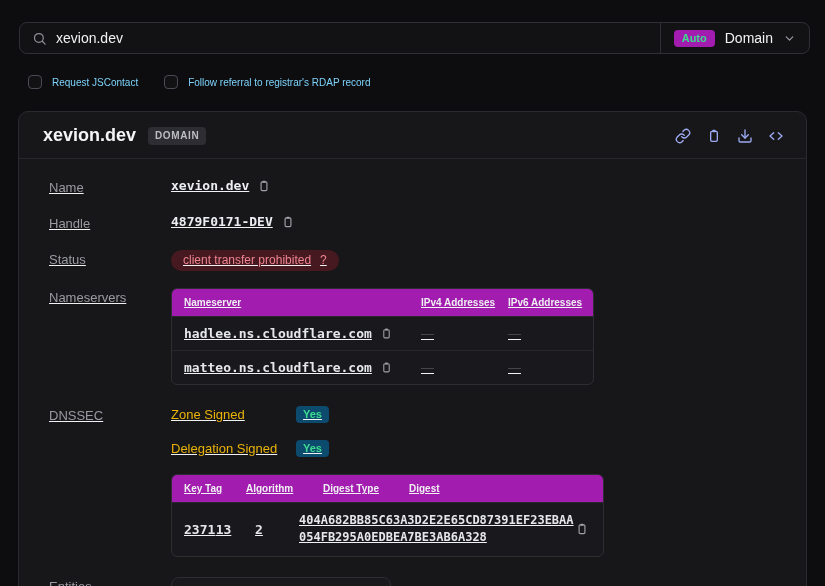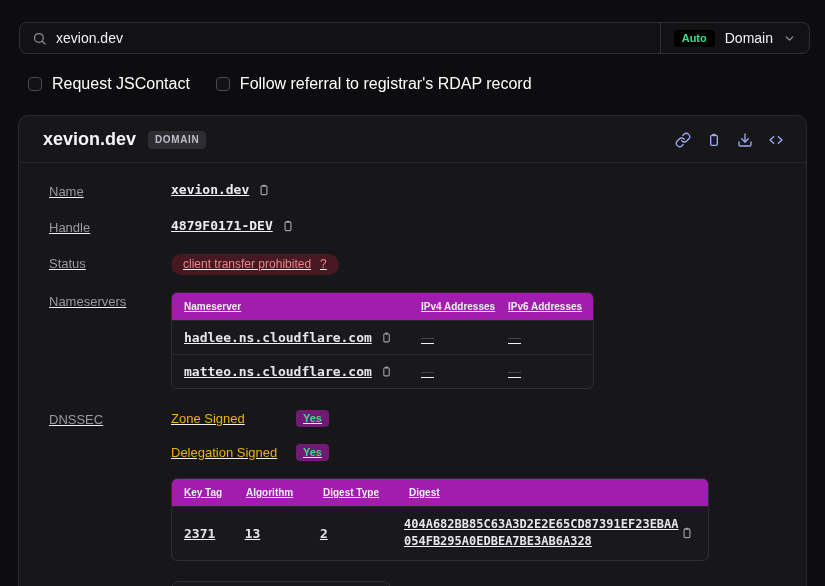--- a/index.html
+++ b/index.html
@@ -29,34 +29,34 @@
   .search-left input {
     flex:1; background:transparent; border:none; outline:none;
     color:#f2f2f4; font-size:14px; font-family:"Liberation Sans", sans-serif;
   }
   .type-section {
     border-left:1px solid #2f2f35;
     display:flex; align-items:center; gap:10px; padding:0 13px;
     cursor:pointer;
   }
   .auto-badge {
-    background:#000000; color:#3ddc8e;
+    background:#a21caf; color:#3ddc8e;
     font-size:11px; font-weight:bold;
     padding:3px 8px; border-radius:4px; line-height:1;
   }
   .type-label { font-size:14px; color:#f2f2f4; }
 
   
   .options { margin:21px 0 0 28px; display:flex; gap:26px; }
   .option { display:flex; align-items:center; gap:10px; cursor:pointer; }
   .checkbox {
     width:14px; height:14px; border:1px solid #4b4b53; border-radius:4px;
     background:#121215; flex-shrink:0;
   }
-  .option-label { font-size:16px; color:#ffffff; }
+  .option-label { font-size:10px; color:#7dd3fc; }
 
   
   .card {
     margin:22px 18px 0 18px;
     background:#17171a;
     border:1px solid #2a2a2f;
     border-radius:10px;
     height:620px;
   }
   .card-header {
@@ -107,35 +107,35 @@
     padding:9px 0;
   }
   .cell-text { font-size:13px; font-weight:bold; color:#e6e7ea; }
   .dash { color:#4c4c54; font-size:13px; }
 
   .ns-table { width:423px; }
   .col-host { width:217px; padding-left:12px; display:flex; align-items:center; gap:8px; }
   .col-ipv4 { width:119px;padding-left:32px; }
   .col-ipv6 { flex:1; }
 
-  .dnssec-table { width:538px; margin-top:6px; }
+  .dnssec-table { width:433px; margin-top:6px; }
   .col-keytag { width:74px; padding-left:12px; }
   .col-algo   { width:77px; }
   .col-dtype  { width:86px; }
   .col-digest { flex:1; display:flex; align-items:center; justify-content:space-between; padding-right:14px; }
   .digest-text {
     width:276px; font-size:12px; font-weight:bold; color:#e6e7ea;
     word-break:break-all; line-height:1.45;
   }
 
   
   .sub-row { display:flex; align-items:center; margin-bottom:17px; }
   .sub-label { width:125px; color:#eab308; font-size:13px; }
   .yes-badge {
-    background:#701a75; color:#3ddc8e;
+    background:#0c4a6e; color:#3ddc8e;
     font-size:11px; font-weight:bold; padding:3px 7px; border-radius:4px; line-height:1;
   }
 
   
   .entity-card {
     width:220px; background:#19191c;
     border:1px solid #2d2d33; border-radius:8px;
     padding:15px 16px;
   }
 </style>

